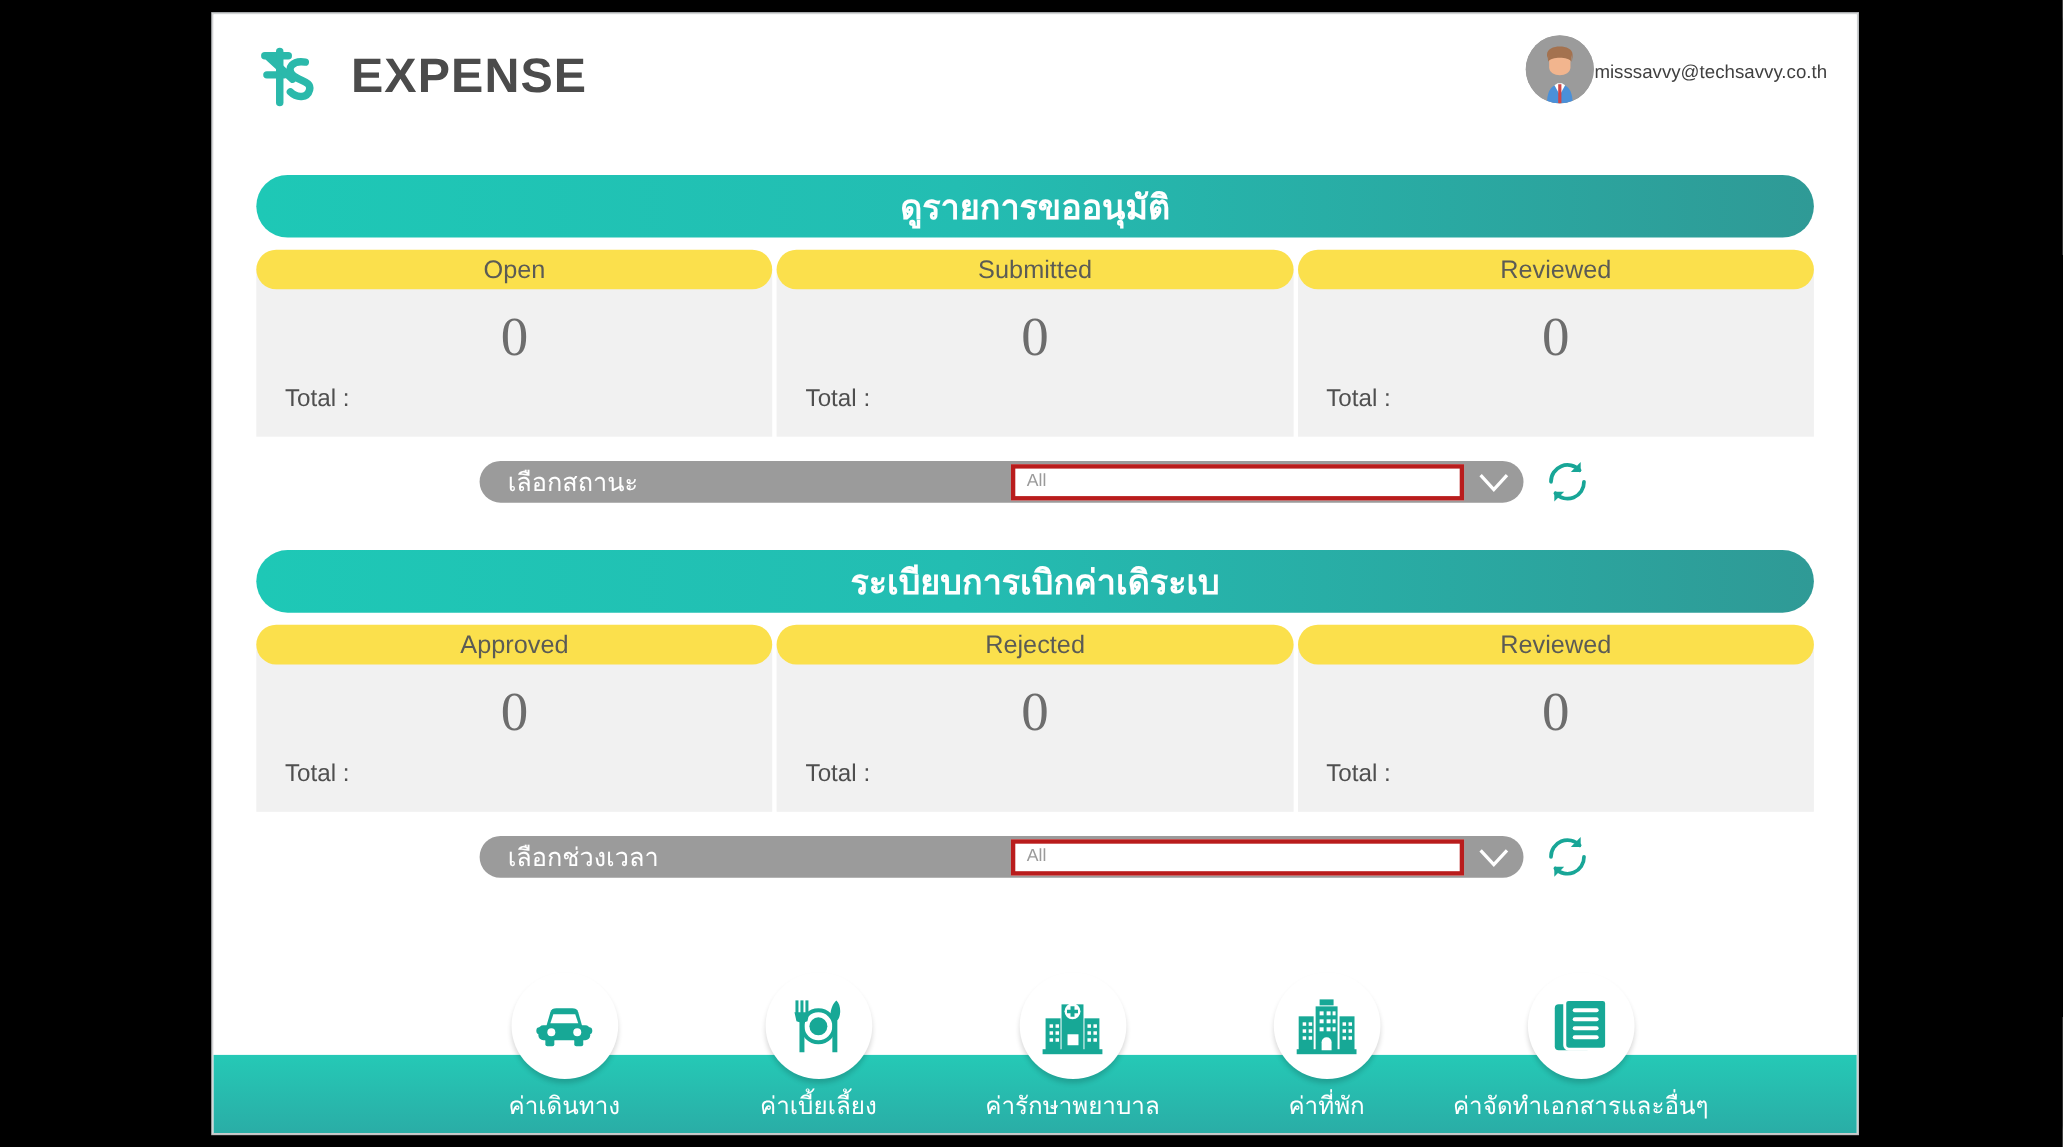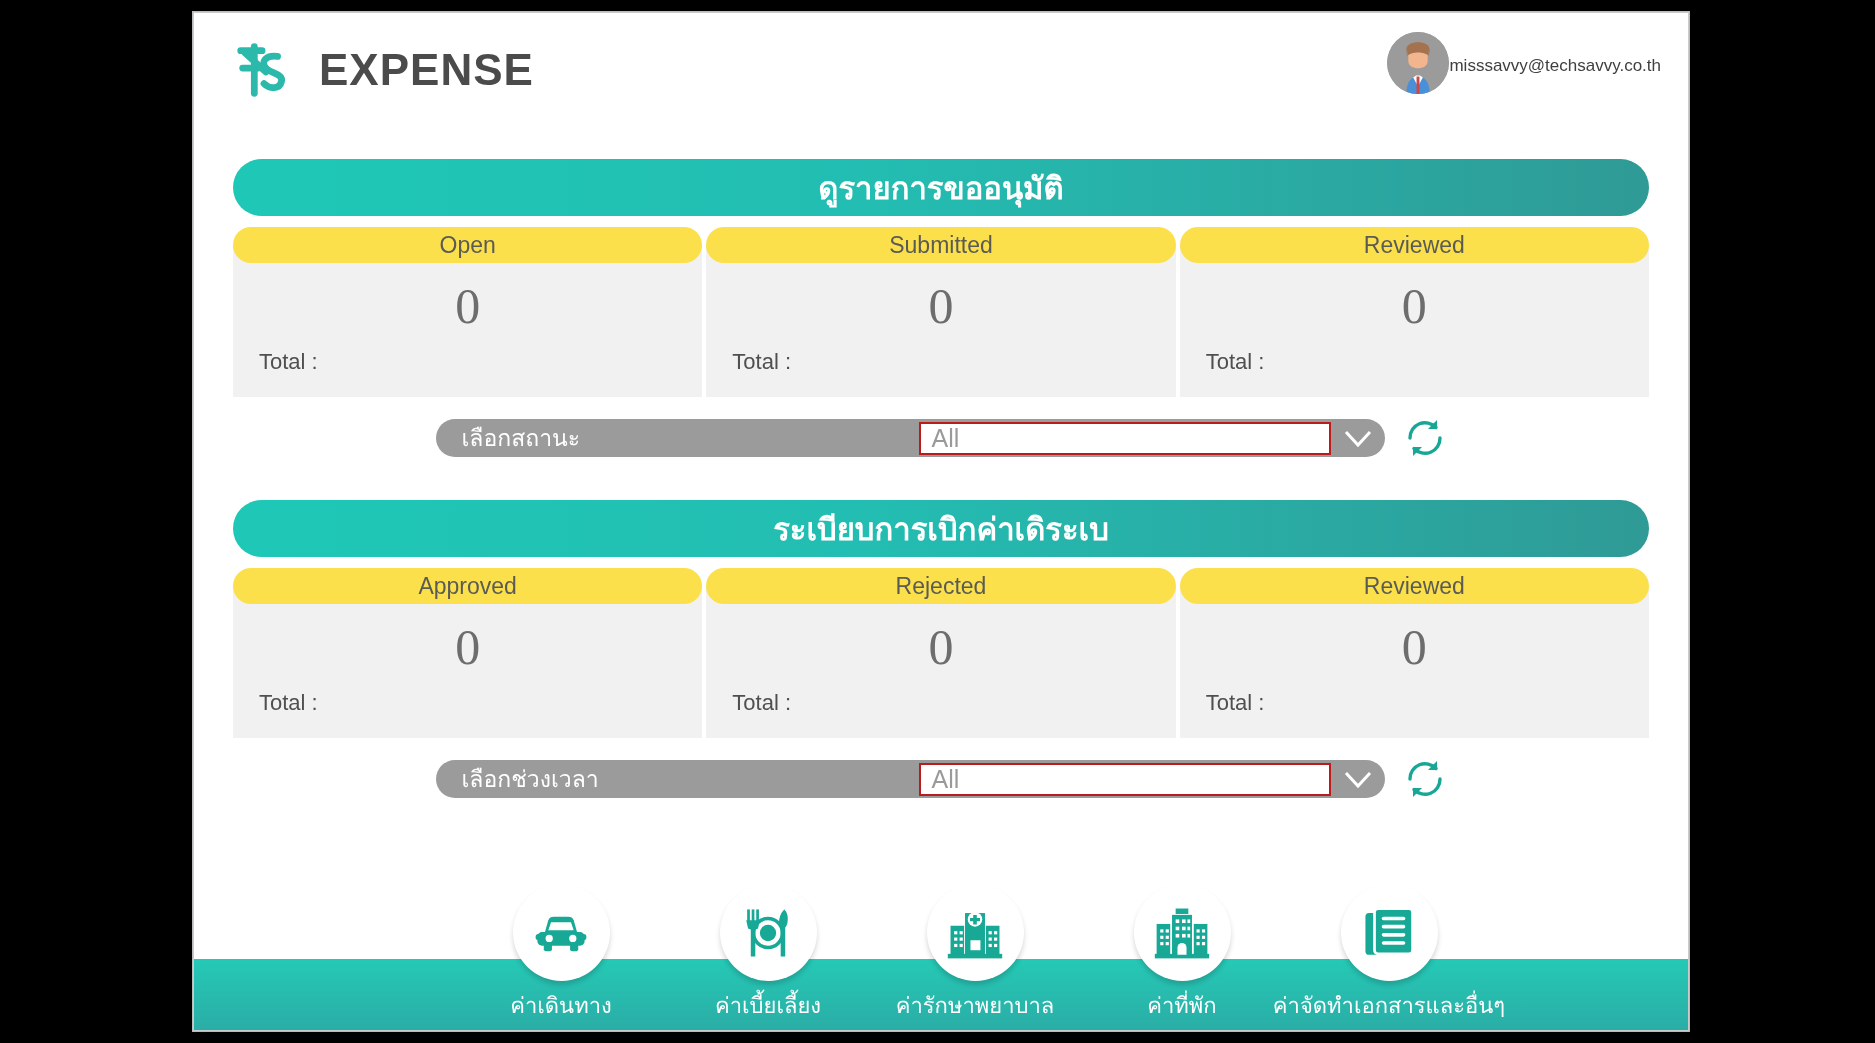--- a/index.html
+++ b/index.html
@@ -109,21 +109,20 @@
   }
 
   #section-1 { margin-top: 28px; }
   #section-2 { margin-top: 40px; }
 
   
   .stat-row {
     display: flex;
     gap: 4px;
     margin-top: 11px;
-    justify-content: flex-end;
   }
 
   .stat-card {
     flex: 1 1 0;
     display: flex;
     flex-direction: column;
     height: 170px;
   }
 
   .stat-head {
@@ -196,25 +195,25 @@
     margin-left: auto;
     display: flex;
     align-items: center;
     gap: 10px;
   }
 
   .filter-input {
     width: 412px;
     height: 33px;
     background: #ffffff;
-    border: 2px solid #b91c1c;
+    border: 4px solid #b91c1c;
     display: flex;
     align-items: center;
     padding-left: 11px;
-    font-size: 25px;
+    font-size: 16px;
     color: #9a9a9a;
   }
 
   .chevron {
     width: 34px;
     height: 30px;
     display: block;
   }
 
   .refresh-btn {
@@ -232,21 +231,21 @@
   }
 
   .nav-items {
     position: absolute;
     left: 0;
     right: 0;
     bottom: 0;
     height: 146px;
     display: flex;
     justify-content: center;
-    gap: 72px;
+    gap: 96px;
     padding-left: 68px;
   }
 
   .nav-item {
     width: 135px;
     display: flex;
     flex-direction: column;
     align-items: center;
   }
 

